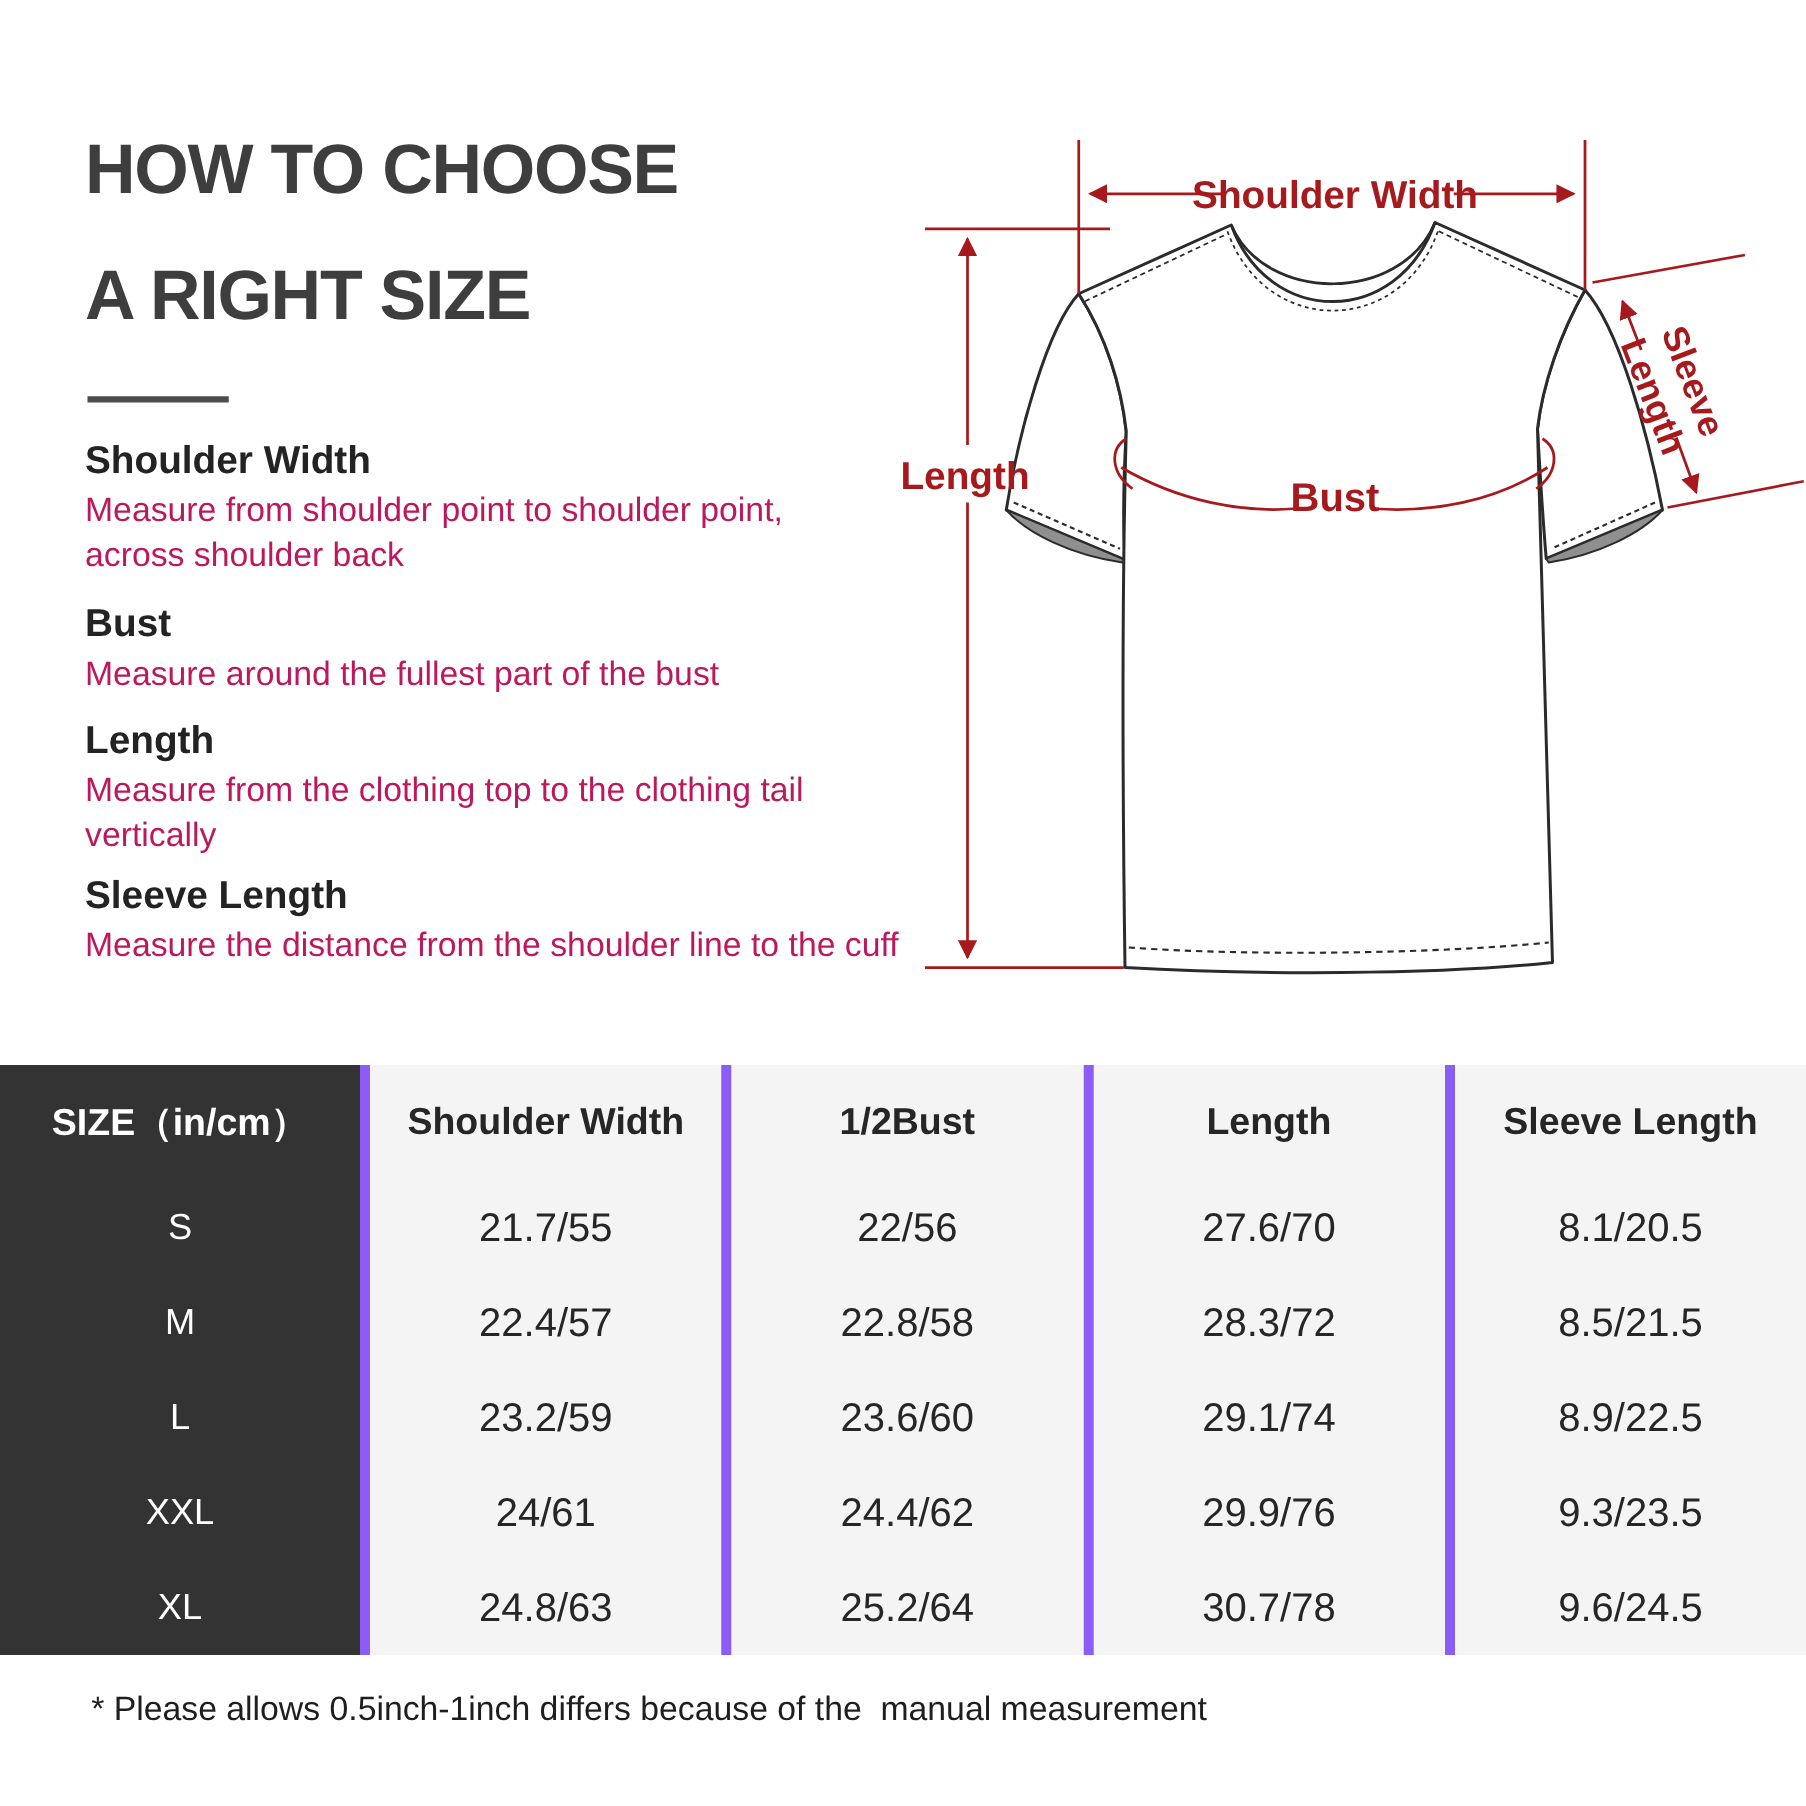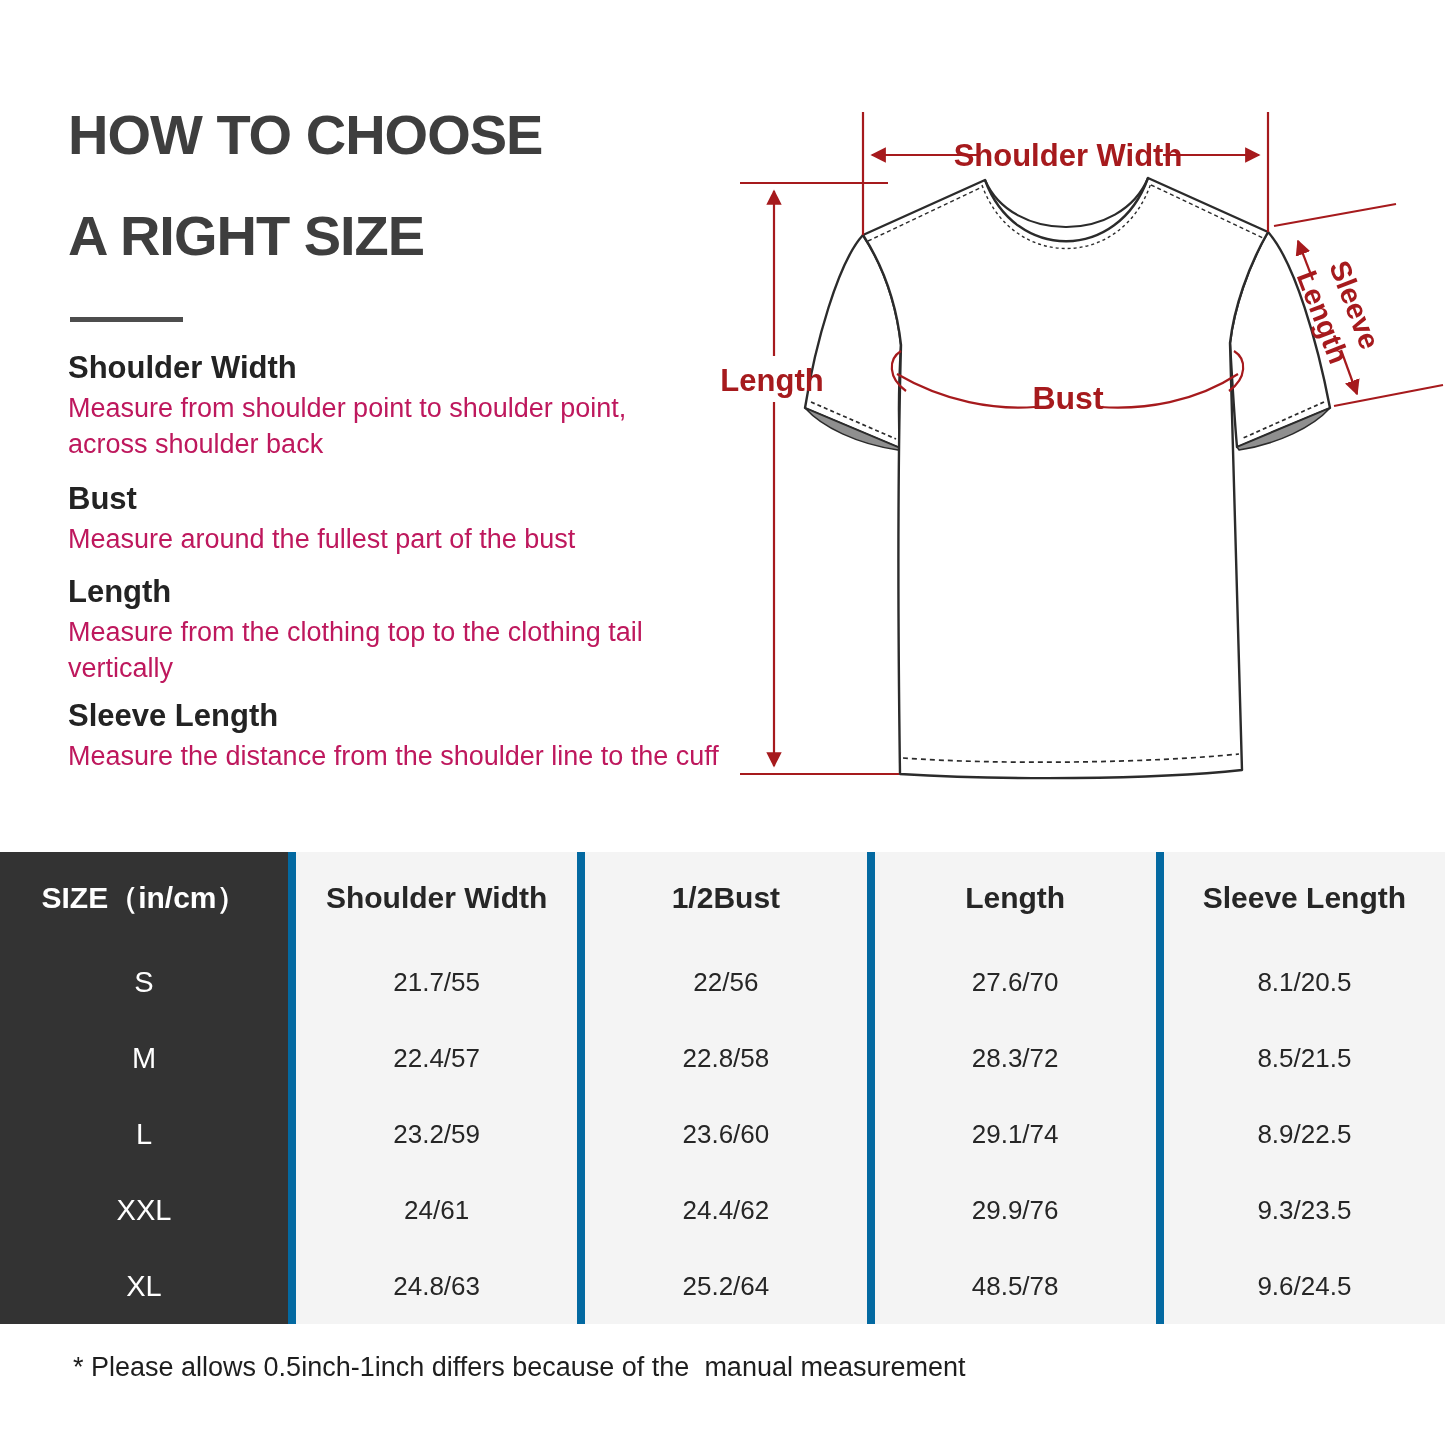--- a/index.html
+++ b/index.html
@@ -17,26 +17,26 @@
   .s1h{top:348px;} .s1b{top:390px;}
   .s2h{top:479px;} .s2b{top:521px;}
   .s3h{top:572px;} .s3b{top:614px;}
   .s4h{top:696px;} .s4b{top:738px;}
 
   
   .diagram{left:700px;top:80px;width:745px;height:720px;}
 
   
   .size-table{left:0;top:852px;width:1445px;display:grid;
-              grid-template-columns:288px 1fr 1fr 1fr 1fr;column-gap:8px;background:#0369a1;}
+              grid-template-columns:288px 1fr 1fr 1fr 1fr;column-gap:8px;background:#8b5cf6;}
   .strip{display:flex;flex-direction:column;}
   .strip.dark{background:#333333;color:#ffffff;}
   .strip.light{background:#f4f4f4;}
   .cell{height:76px;display:flex;align-items:center;justify-content:center;
-        font-size:26px;color:#262626;}
+        font-size:32px;color:#262626;}
   .cell.header{height:92px;font-weight:bold;font-size:30px;}
   .strip.dark .cell{color:#ffffff;font-size:29px;}
   .strip.dark .cell.header{font-size:30px;}
 
   .footnote{left:40px;top:1352px;font-size:27px;color:#1e1e1e;white-space:pre-wrap;margin-left:33px;}
 </style>
 </head>
 <body>
 
 <div class="abs title">HOW TO CHOOSE
@@ -167,21 +167,21 @@
     <div class="cell">24.4/62</div>
     <div class="cell">25.2/64</div>
   </div>
 
   <div class="strip light">
     <div class="cell header">Length</div>
     <div class="cell">27.6/70</div>
     <div class="cell">28.3/72</div>
     <div class="cell">29.1/74</div>
     <div class="cell">29.9/76</div>
-    <div class="cell">48.5/78</div>
+    <div class="cell">30.7/78</div>
   </div>
 
   <div class="strip light">
     <div class="cell header">Sleeve Length</div>
     <div class="cell">8.1/20.5</div>
     <div class="cell">8.5/21.5</div>
     <div class="cell">8.9/22.5</div>
     <div class="cell">9.3/23.5</div>
     <div class="cell">9.6/24.5</div>
   </div>

